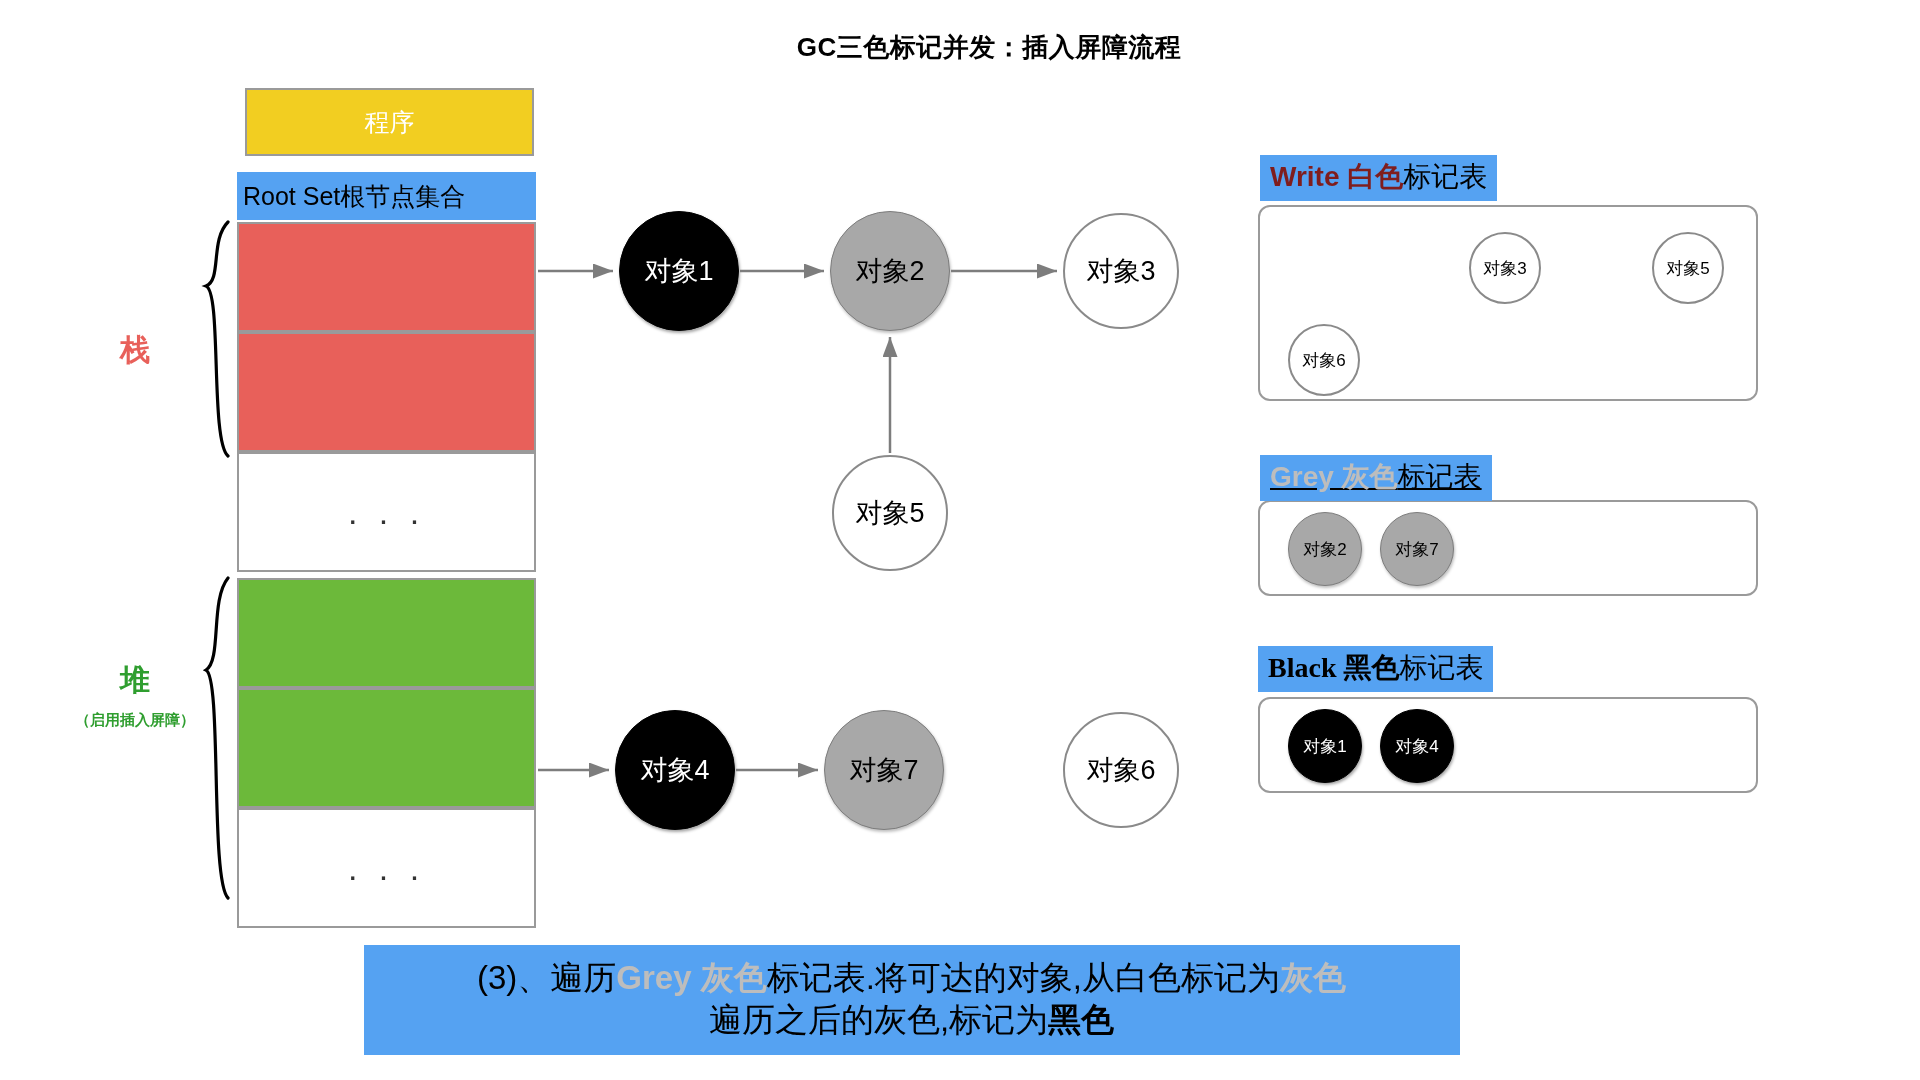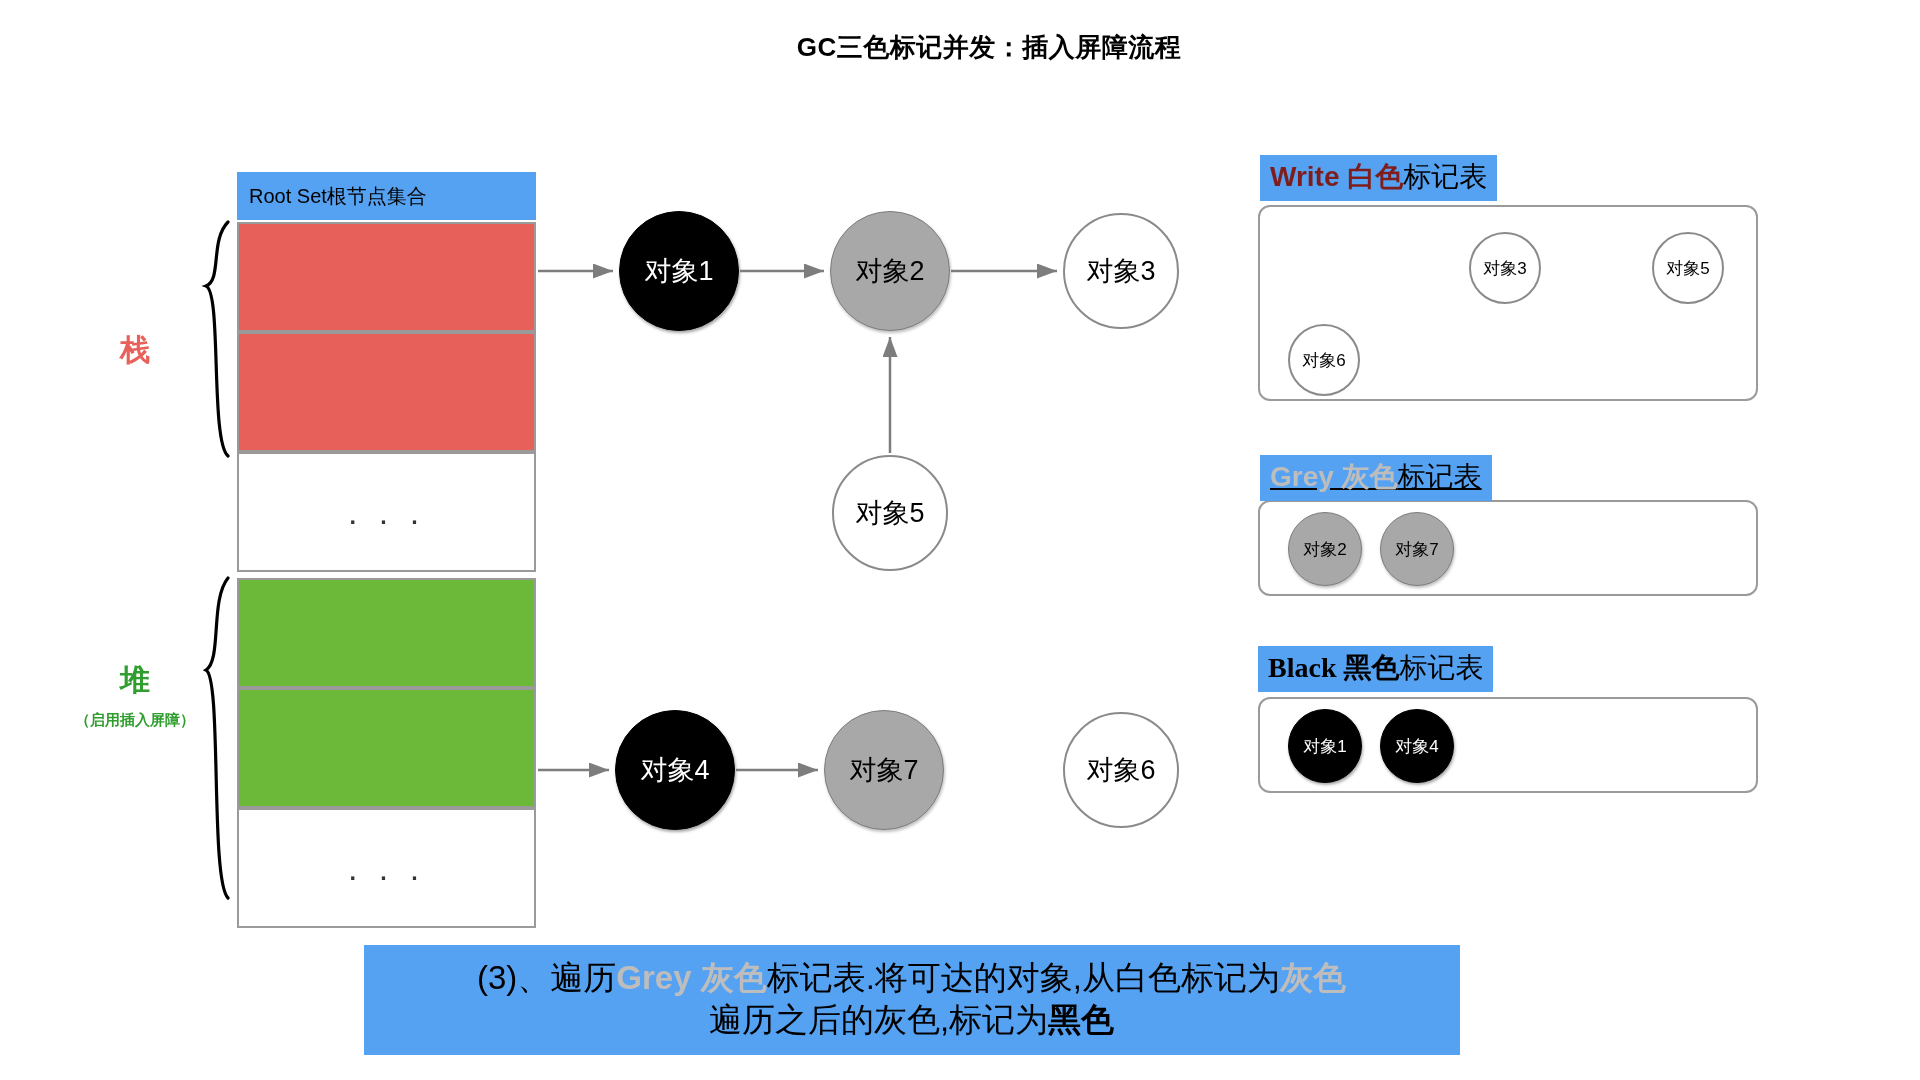--- a/index.html
+++ b/index.html
@@ -49,25 +49,25 @@
   }
   .root-box {
     position: absolute;
     left: 237px;
     top: 172px;
     width: 299px;
     height: 48px;
     box-sizing: border-box;
     background: #55a2f2;
     color: #000;
-    font-size: 20px;
+    font-size: 25px;
     display: flex;
     align-items: center;
     justify-content: flex-start;
-    padding-left: 12px;
+    padding-left: 6px;
   }
   .slot {
     position: absolute;
     left: 237px;
     width: 299px;
     box-sizing: border-box;
     border: 2px solid #9a9a9a;
     display: flex;
     align-items: center;
     justify-content: center;
@@ -165,20 +165,21 @@
     pointer-events: none;
   }
 </style>
 </head>
 <body>
 
 <div id="canvas">
 
   <div class="title">GC三色标记并发：插入屏障流程</div>
 
+  <div class="prog-box">程序</div>
   <div class="root-box">Root Set根节点集合</div>
 
   <div class="slot red" style="left:237px; top:222px;  height:110px;"></div>
   <div class="slot red" style="left:237px; top:332px;  height:120px;"></div>
   <div class="slot white" style="left:237px; top:452px;  height:120px;">. . .</div>
   <div class="slot green" style="left:237px; top:578px;  height:110px;"></div>
   <div class="slot green" style="left:237px; top:688px;  height:120px;"></div>
   <div class="slot white" style="left:237px; top:808px;  height:120px;">. . .</div>
 
   <div class="side-label label-stack" style="left:90px; top:330px; width:90px;">

